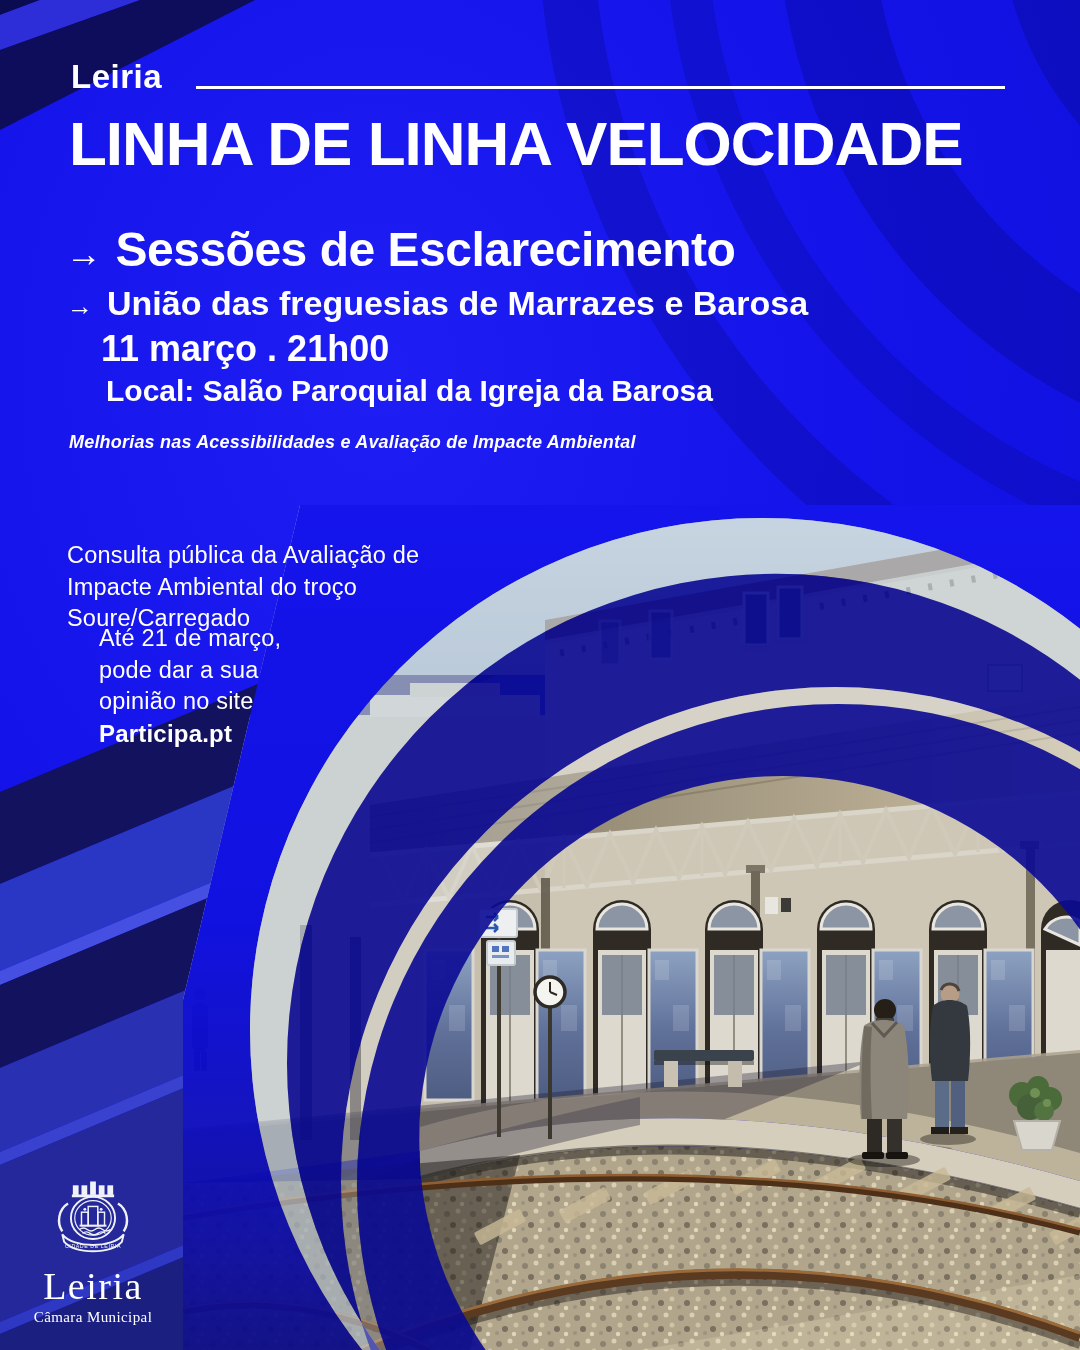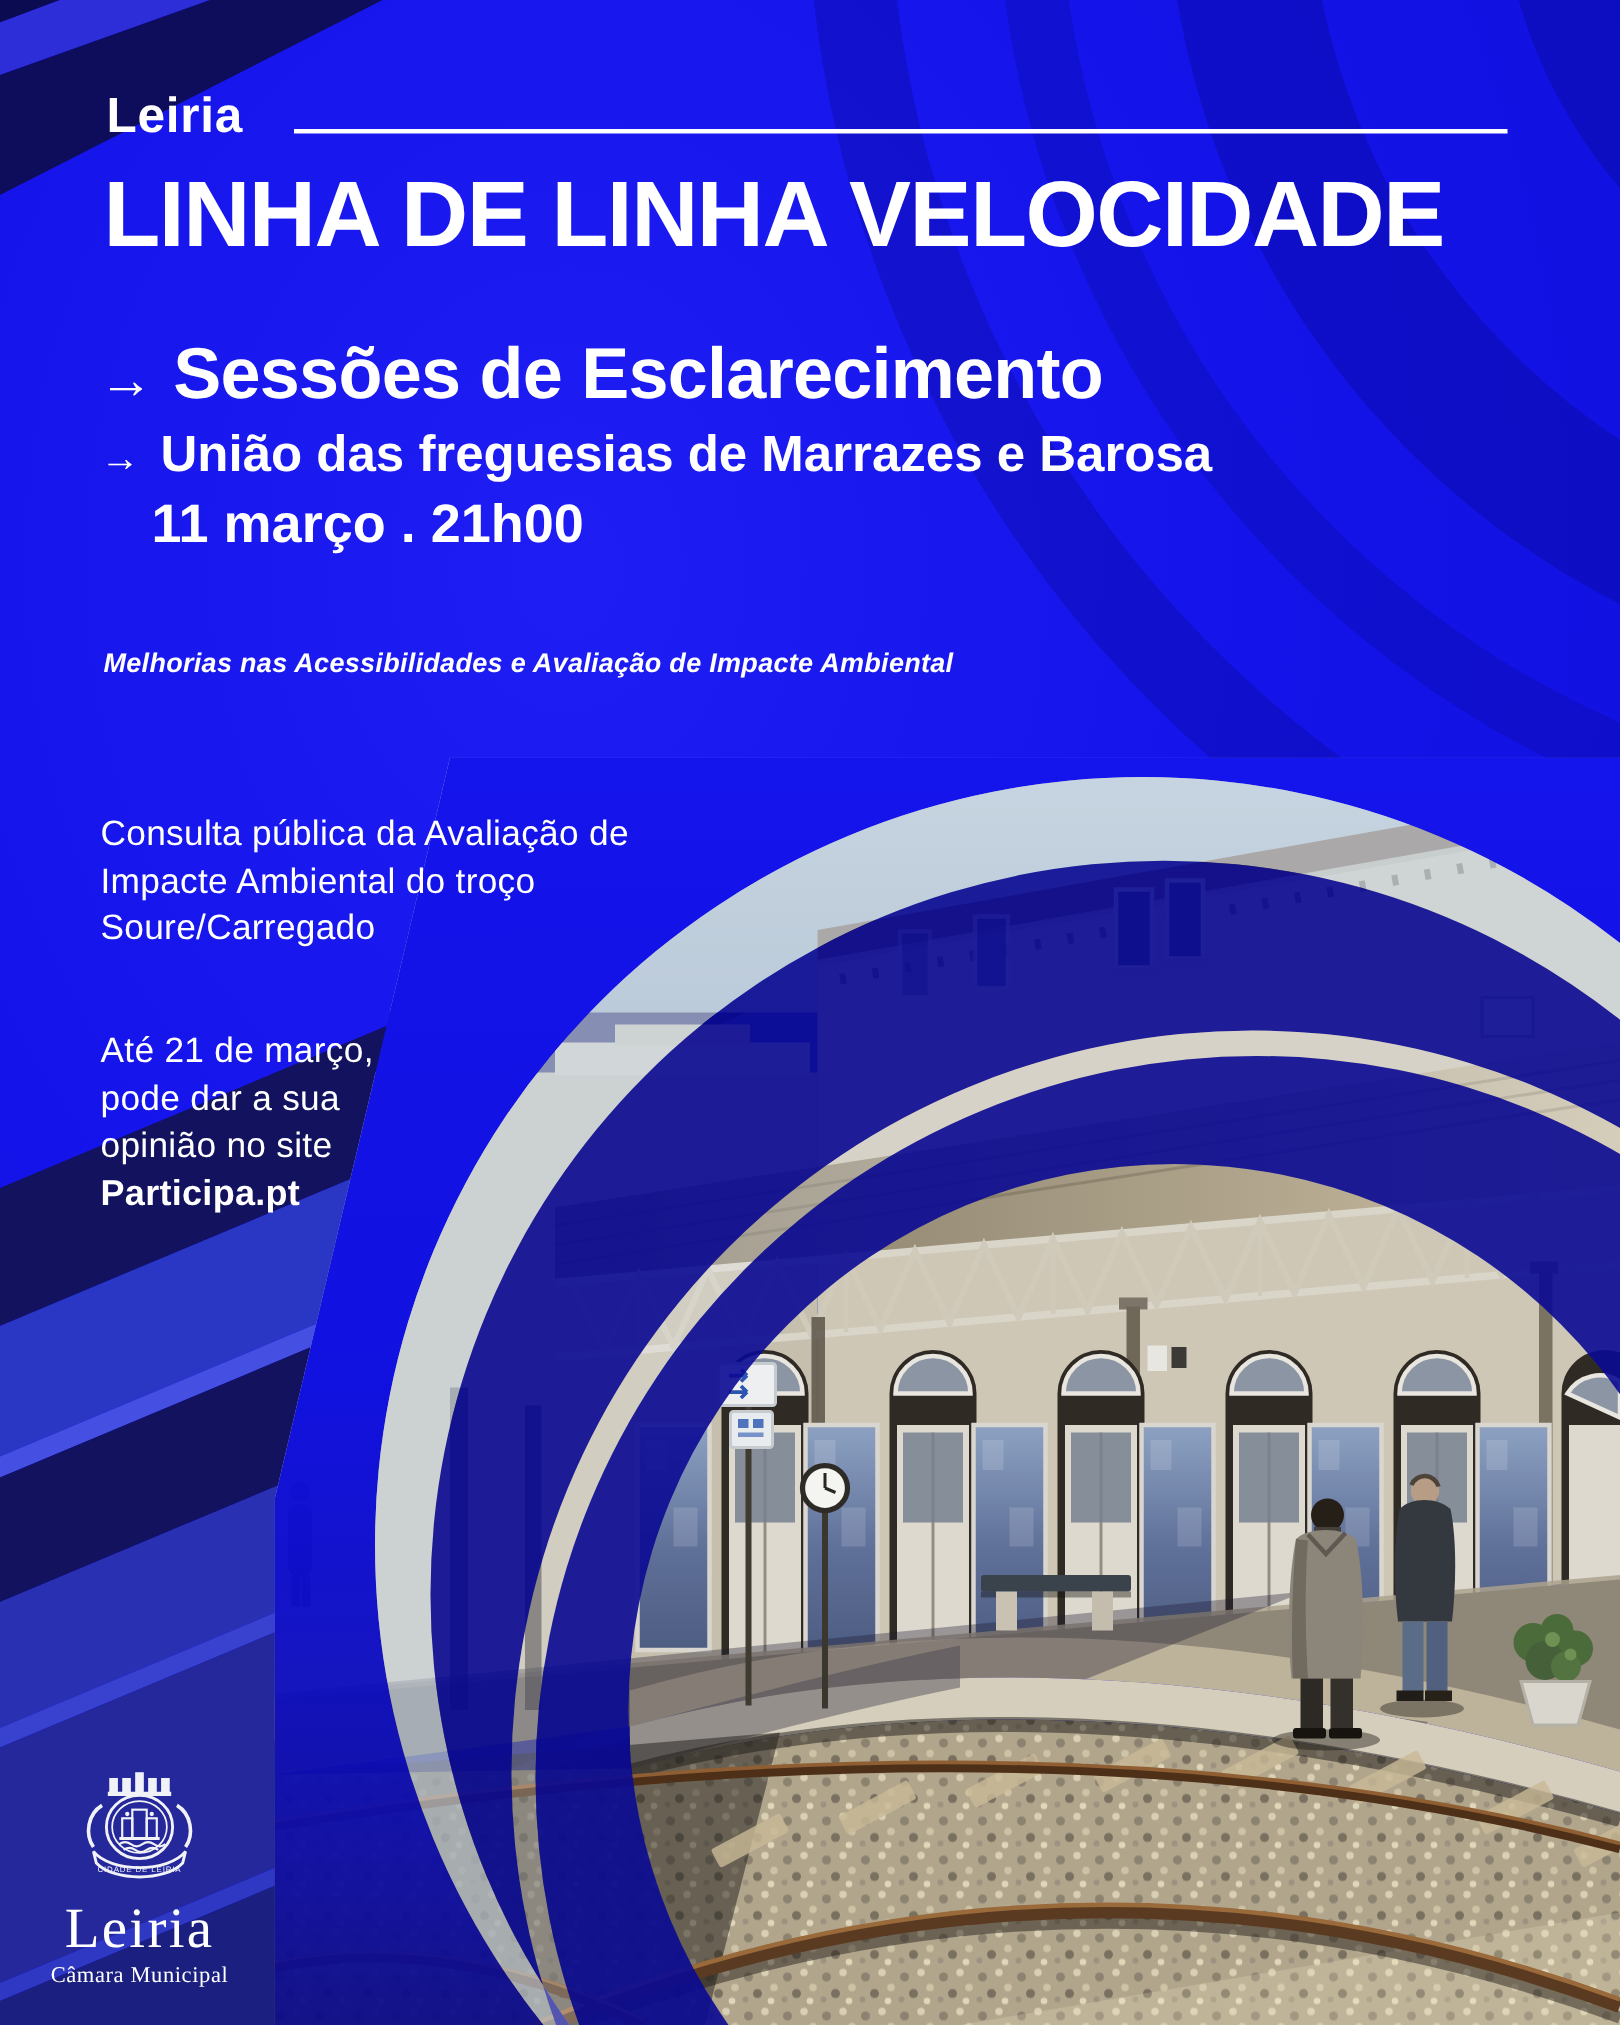--- a/index.html
+++ b/index.html
@@ -21,21 +21,21 @@
   .row-arrow{display:flex;align-items:baseline;gap:14px;}
   .h2{left:66px;top:222px;font-size:48px;font-weight:800;letter-spacing:-.5px;}
   .h2 .arr{font-size:36px;font-weight:700;}
   .h3{left:67px;top:284px;font-size:34px;font-weight:700;}
   .h3 .arr{font-size:26px;font-weight:700;}
   .h4{left:101px;top:328px;font-size:36px;font-weight:800;}
   .h5{left:106px;top:374px;font-size:30px;font-weight:700;}
   .tagline{left:69px;top:432px;font-size:18px;font-weight:600;font-style:italic;letter-spacing:.2px;}
   .para{left:67px;font-size:23.5px;font-weight:400;line-height:31.5px;letter-spacing:.2px;}
   .p1{top:540px;}
-  .p2{top:685px;}
+  .p2{top:623px;margin-left:32px;}
   .para .bold{font-weight:700;font-size:24px;}
   .logo{position:absolute;z-index:6;left:28px;top:1172px;width:130px;text-align:center;}
   .logo .crest{margin:0 auto;}
   .logo .city{font-family:"Liberation Serif",serif;font-size:38px;font-weight:400;letter-spacing:1.5px;margin-top:2px;}
   .logo .org{font-size:15px;font-weight:400;letter-spacing:.4px;margin-top:1px;font-family:Liberation Serif, serif;}
 </style>
 </head>
 <body>
 
 <div class="poster">
@@ -344,20 +344,21 @@
     <span class="arr">→</span>
     <span>Sessões de Esclarecimento</span>
   </div>
 
   <div class="txt h3 row-arrow">
     <span class="arr">→</span>
     <span>União das freguesias de Marrazes e Barosa</span>
   </div>
 
   <div class="txt h4">11 março . 21h00</div>
+  <div class="txt h5">Local: Salão Paroquial da Igreja da Barosa</div>
   <div class="txt tagline">Melhorias nas Acessibilidades e Avaliação de Impacte Ambiental</div>
 
   <div class="txt para p1">
     <div>Consulta pública da Avaliação de</div>
     <div>Impacte Ambiental do troço</div>
     <div>Soure/Carregado</div>
   </div>
 
   <div class="txt para p2">
     <div>Até 21 de março,</div>

